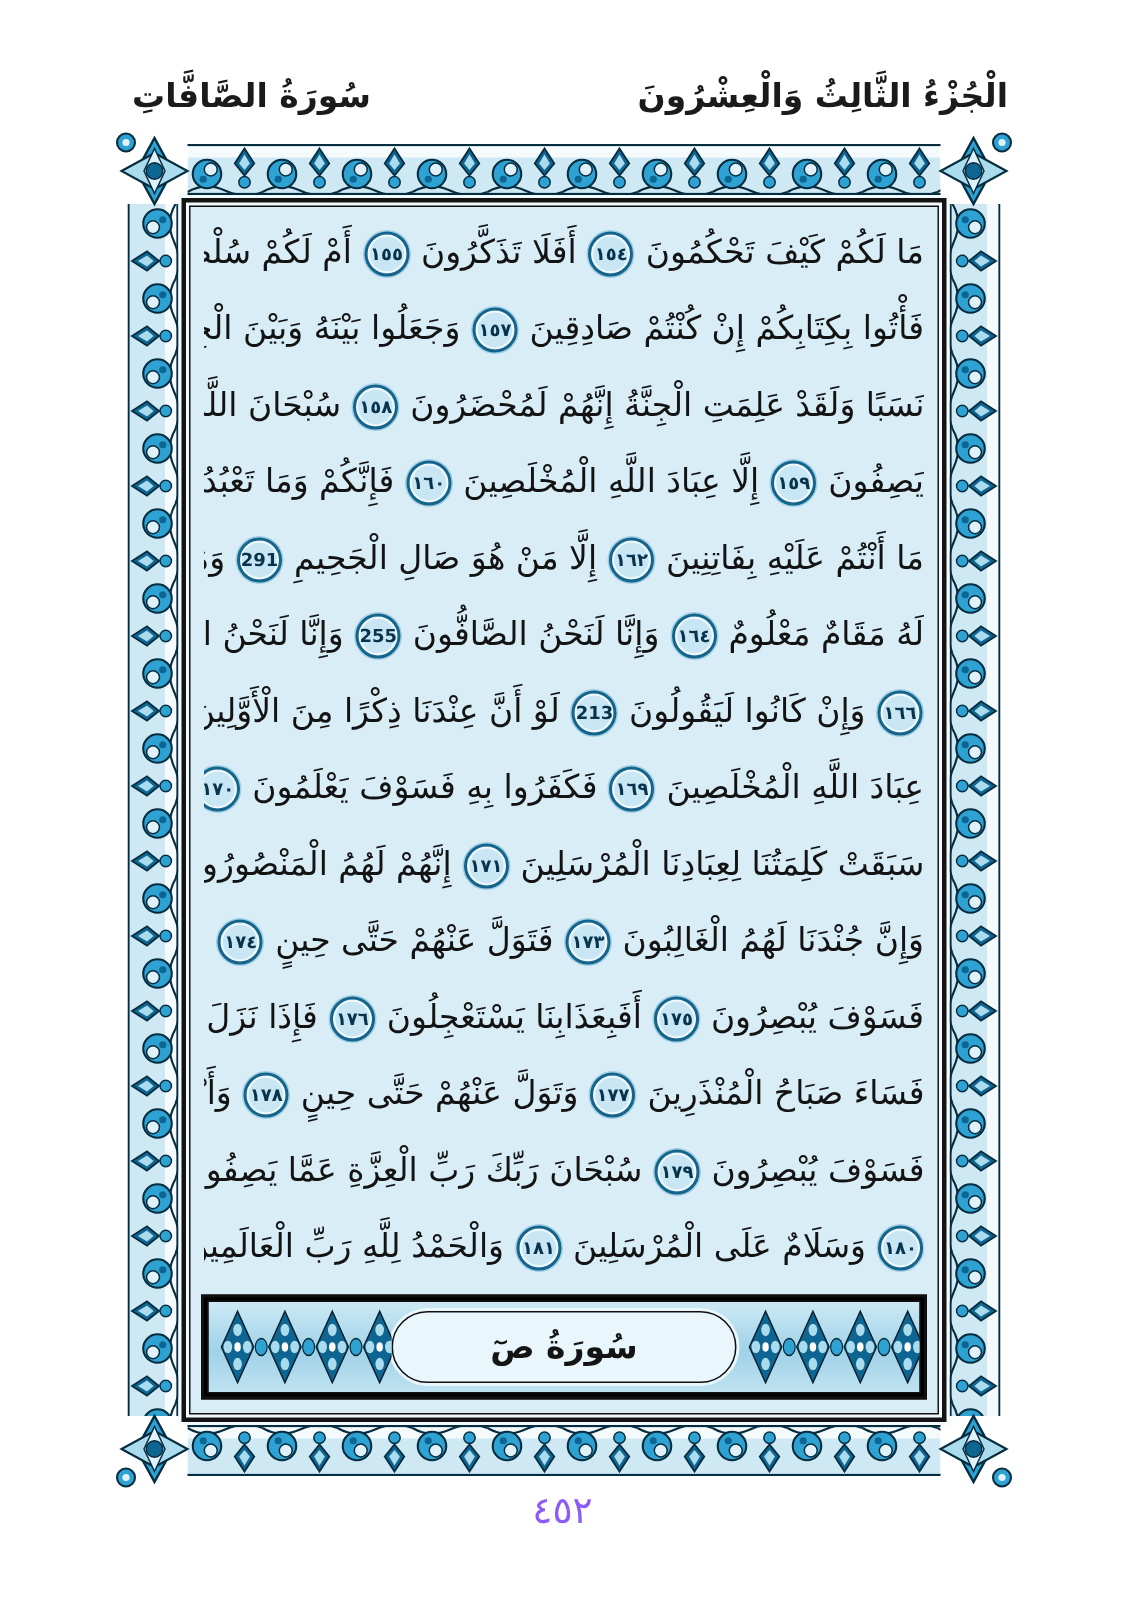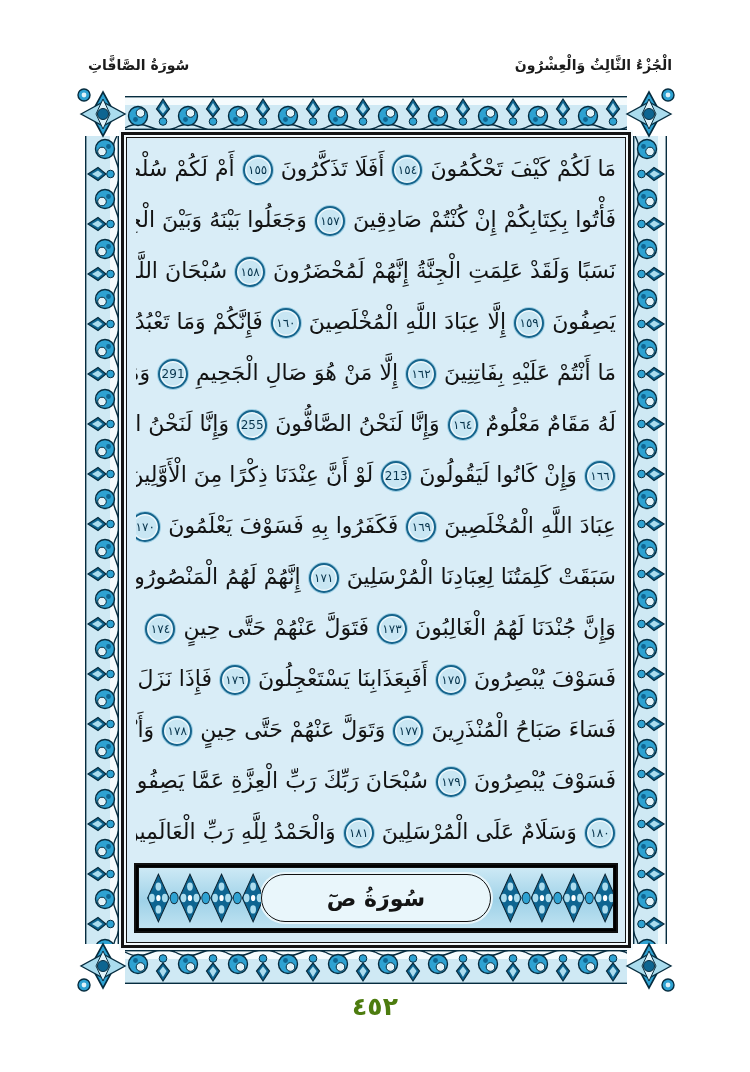--- a/index.html
+++ b/index.html
@@ -1,21 +1,21 @@
 <!DOCTYPE html>
 <html lang="ar" dir="rtl"><head>
 <meta charset="utf-8">
 <style>
   * { margin:0; padding:0; box-sizing:border-box; }
   html,body { width:750px; height:1072px; background:#ffffff; overflow:hidden;
               font-family:"DejaVu Sans", sans-serif; }
   .page { position:relative; width:750px; height:1072px; background:#fff; direction:rtl; }
 
   
-  .running-head { position:absolute; top:44px; height:42px; font-size:14px; font-weight:bold;
+  .running-head { position:absolute; top:44px; height:42px; font-size:22px; font-weight:bold;
                   color:#1b1b1b; line-height:42px; }
   .head-juz   { right:78px;  text-align:right; }
   .head-surah { left:88px;   text-align:left; }
 
   
   .frame { position:absolute; left:85px; top:96px; width:582px; height:888px; }
   .band  { position:absolute; display:block; }
   .band-top    { left:40px; top:0; }
   .band-bottom { left:40px; bottom:0; }
   .band-side   { transform-origin:0 0; position:absolute; }
@@ -33,39 +33,39 @@
 
   
   .quran-line { direction:rtl; height:51px; line-height:51px; font-size:22px; color:#131313;
                 text-align:justify; text-align-last:justify; white-space:nowrap; overflow:hidden;
                 font-weight:500; }
   .ayah-text { display:inline; }
   .ayah-marker { display:inline-flex; align-items:center; justify-content:center;
                  width:30px; height:30px; border-radius:50%;
                  background:#c8e6f3; border:2px solid #16648c;
                  box-shadow:0 0 0 1.5px #eef8fc inset, 0 0 0 1px #9fcfe4;
-                 font-size:12px; font-weight:normal; color:#07344c;
+                 font-size:12px; font-weight:bold; color:#07344c;
                  vertical-align:middle; line-height:1; margin:0 1px; }
 
   
   .surah-banner { position:absolute; left:7px; right:7px; bottom:9px; height:70px;
                   border:2px solid #101010; background:#000000; padding:2px; }
   .surah-banner-inner { width:100%; height:100%; border:1px solid #101010;
                         background:linear-gradient(180deg,#cde9f5 0%,#9fd2e8 55%,#bfe2f1 100%);
                         display:flex; align-items:stretch; }
   .banner-strip { flex:1 1 auto; height:100%; }
   .cartouche { flex:0 0 auto; align-self:center; min-width:230px; height:48px;
                background:#e9f6fb; border:1.5px solid #101010; border-radius:24px;
                display:flex; align-items:center; justify-content:center;
                font-size:22px; font-weight:bold; color:#141414; padding:0 24px;
                box-shadow:0 0 0 2px #e9f6fb; }
 
   
   .page-number { position:absolute; left:0; right:0; top:992px; text-align:center;
-                 font-size:25px; font-weight:bold; color:#4d7c0f; }
+                 font-size:25px; font-weight:normal; color:#8b5cf6; }
 </style>
 </head>
 <body>
 
 <div class="page">
 
   <div class="running-head head-juz">الْجُزْءُ الثَّالِثُ وَالْعِشْرُونَ</div>
   <div class="running-head head-surah">سُورَةُ الصَّافَّاتِ</div>
 
   <div class="frame">

